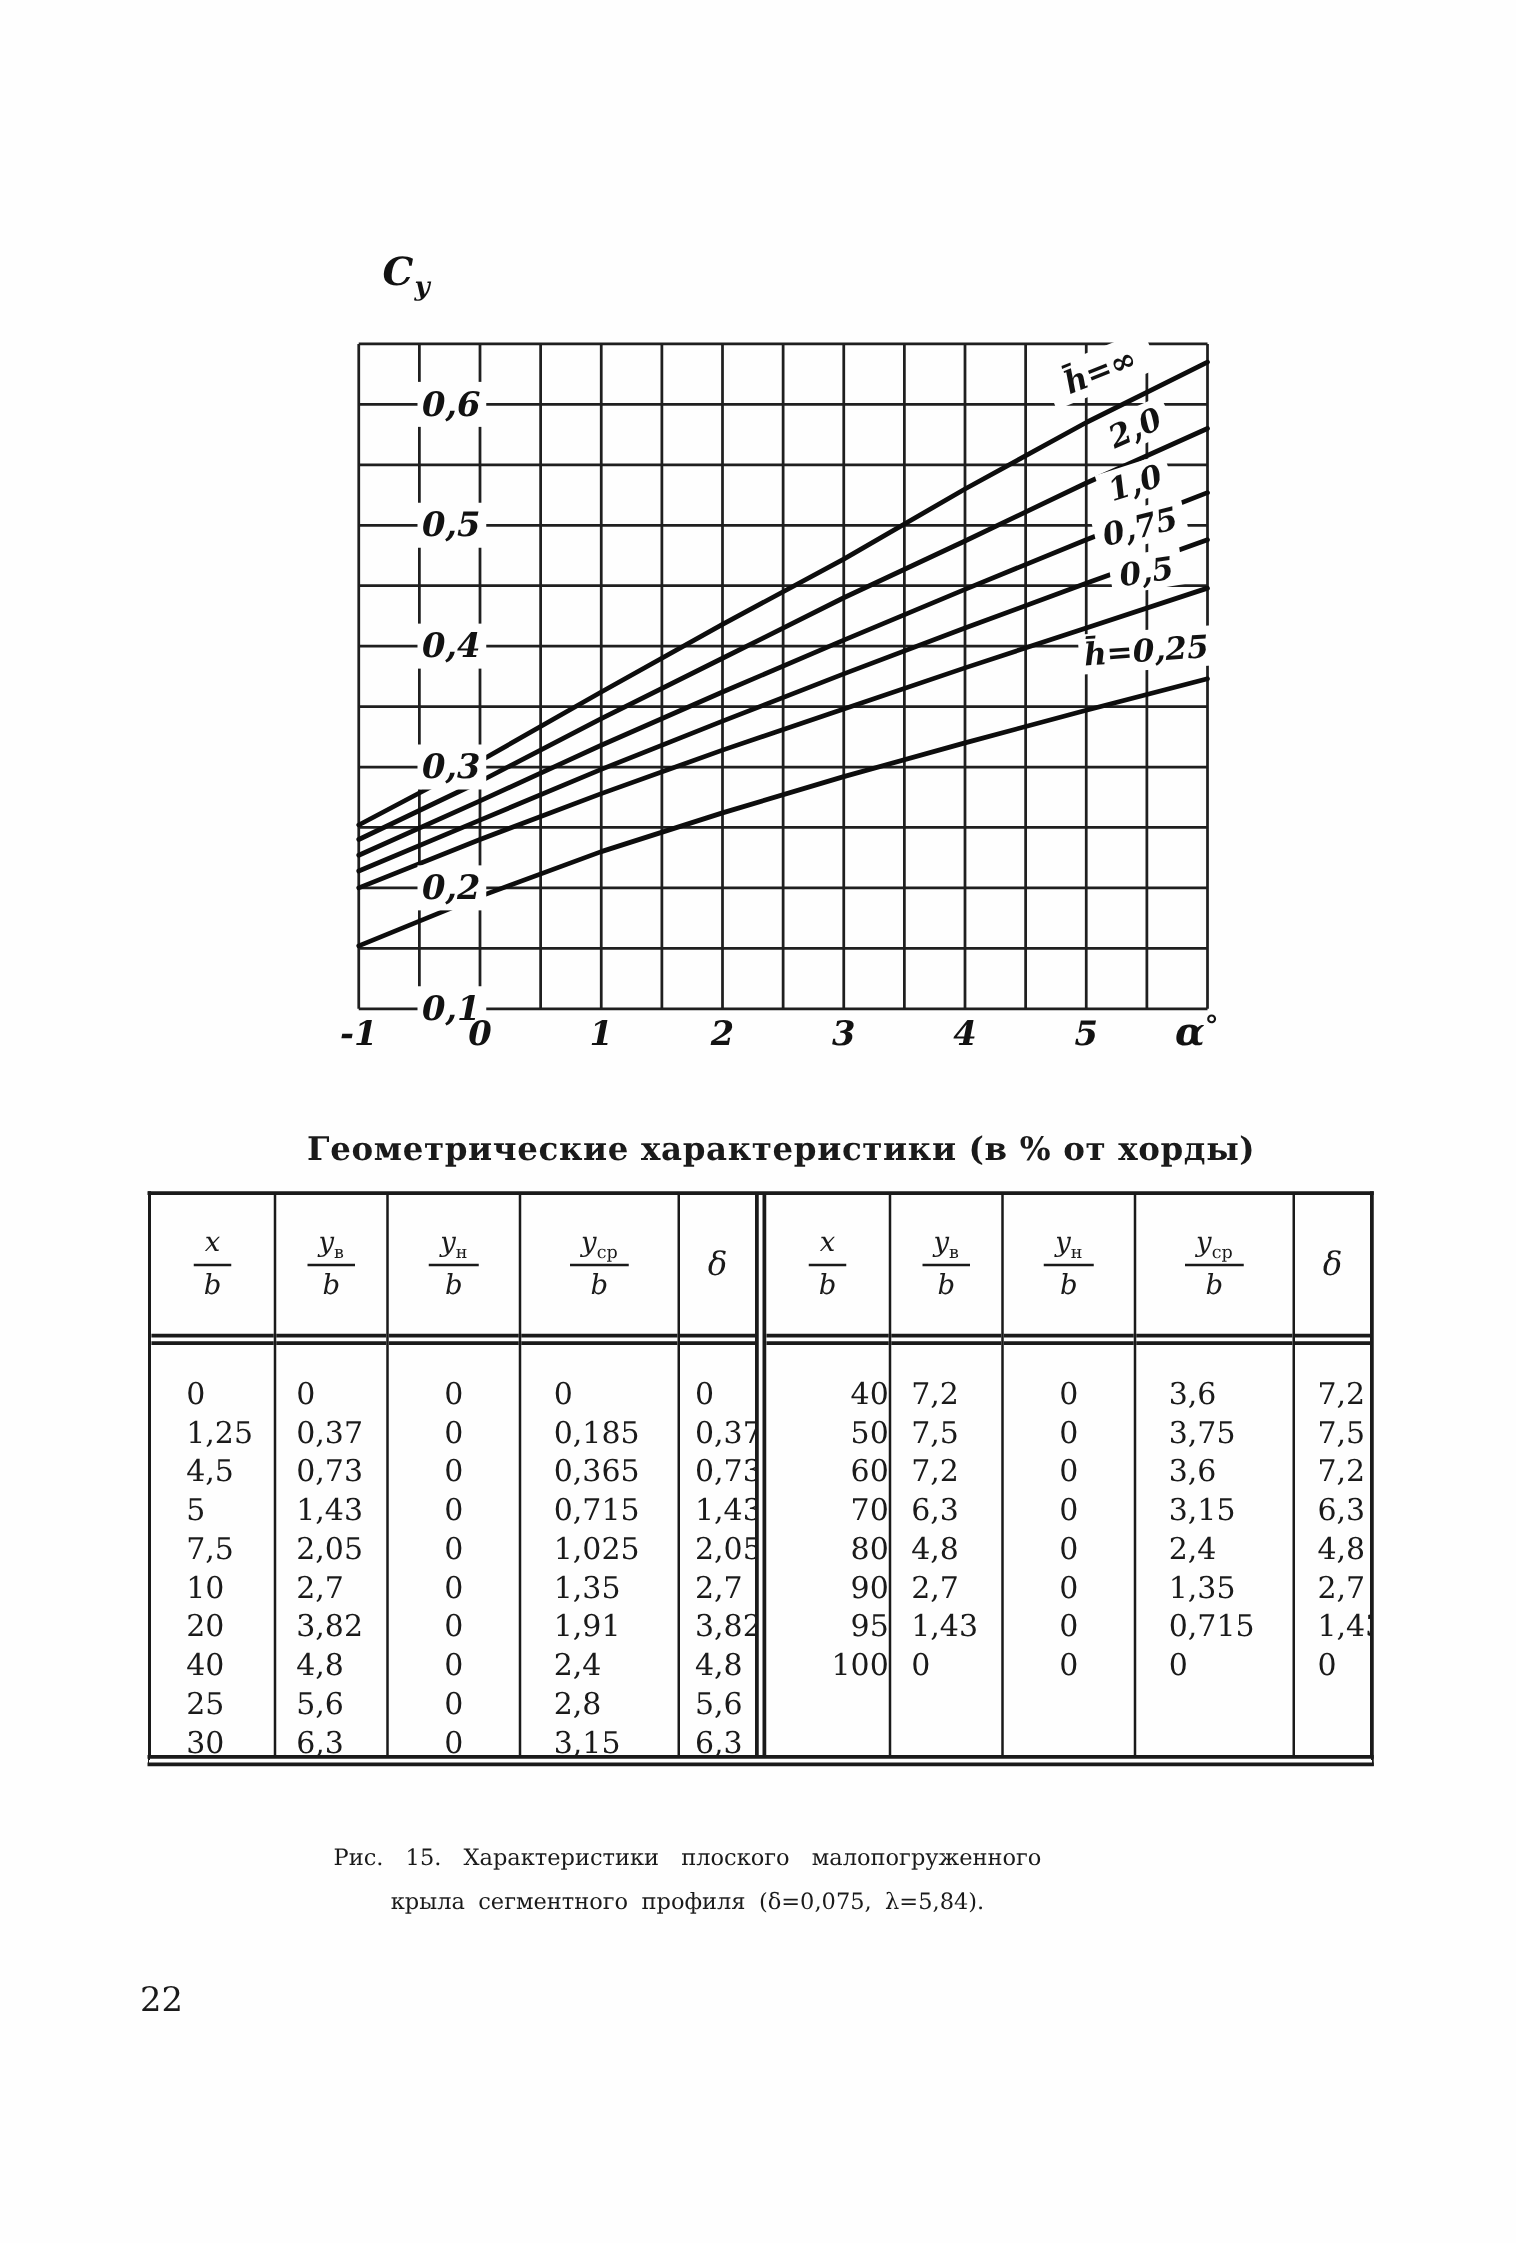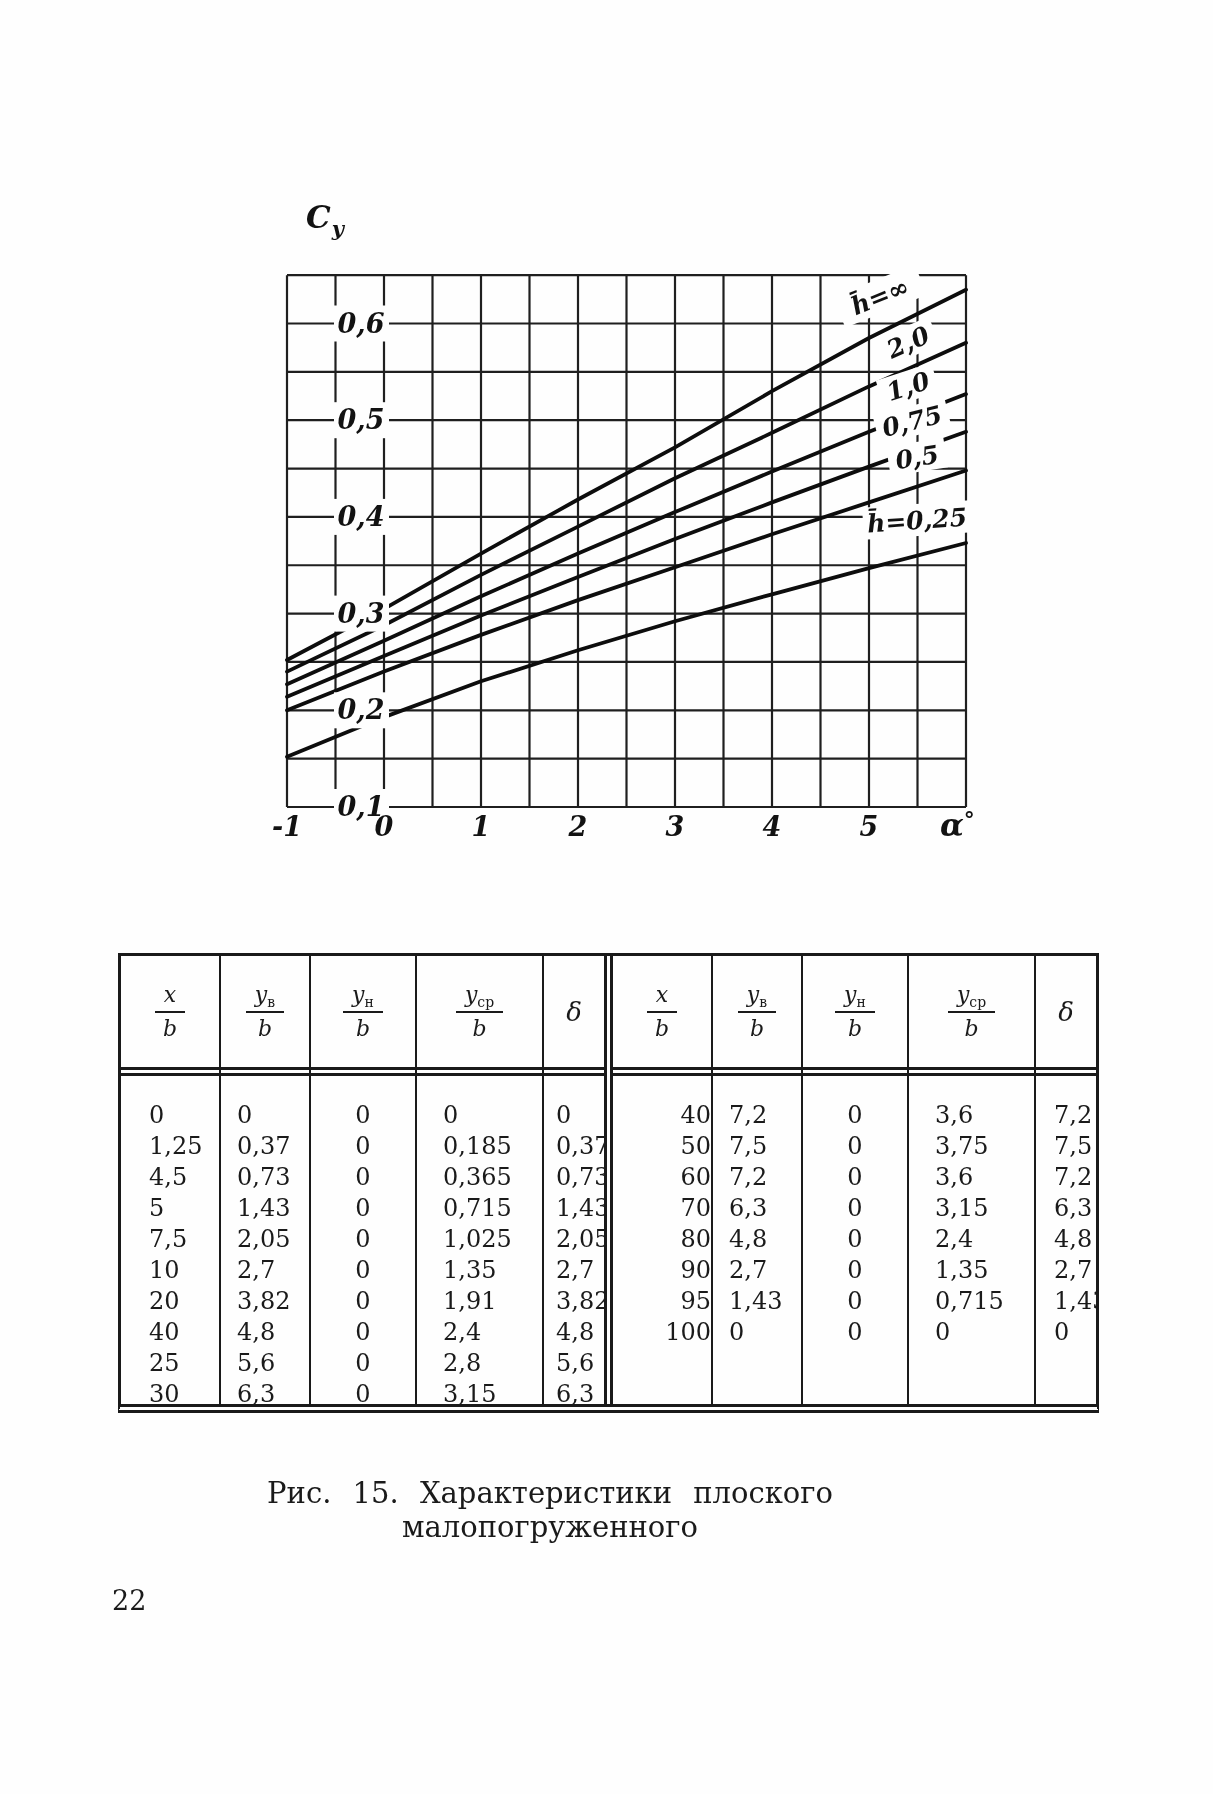--- a/index.html
+++ b/index.html
@@ -24,21 +24,21 @@
   .a0{padding-left:28px;} .a1{padding-left:16px;} .a2{text-align:center;}
   .a3{padding-left:26px;} .a4{padding-left:12px;}
   .second .a0{padding-left:0;text-align:right;}
   .second .a4{padding-left:18px;}
   .frac{display:flex;flex-direction:column;align-items:center;font-style:italic;
         font-size:22px;line-height:1;}
   .fnum{border-bottom:2px solid #1a1a1a;padding:0 9px 5px;}
   .fden{padding-top:5px;}
   .frac sub{font-size:14px;font-style:normal;line-height:0;}
   .dsym{font-style:italic;font-size:26px;}
-  .caption{position:absolute;left:150px;width:800px;text-align:center;font-size:29px;}
+  .caption{position:absolute;left:150px;width:800px;text-align:center;font-size:18px;}
   .cap1{top:1476px;word-spacing:12px;}
   .cap2{top:1511px;word-spacing:5px;}
   .pageno{position:absolute;left:112px;top:1585px;font-size:27px;}
 </style>
 </head>
 <body>
 
 <div class="page">
 
   <svg id="chart" width="850" height="660" viewBox="0 0 850 660">
@@ -117,20 +117,21 @@
       <g transform="translate(737,267) rotate(-9)">
         <rect x="-29" y="-15" width="58" height="30" fill="#fefefe"></rect>
         <text x="0" y="9" text-anchor="middle" class="slabel">0,5</text>
       </g>
       <g transform="translate(737,330) rotate(-4)">
         <rect x="-54" y="-16" width="108" height="32" fill="#fefefe"></rect>
         <text x="0" y="9" text-anchor="middle" class="slabel">h̄=0,25</text>
       </g>
     </svg>
 
+  <div class="table-title">Геометрические характеристики (в % от хорды)</div>
 
   <div class="gtable" id="geo-table">
       <div class="thalf first">
         <div class="tcol">
           <div class="thead">
             <div class="frac">
               <span class="fnum">x</span>
               <span class="fden">b</span>
             </div>
           </div>
@@ -310,15 +311,16 @@
             <div class="tval a4">4,8</div>
             <div class="tval a4">2,7</div>
             <div class="tval a4">1,43</div>
             <div class="tval a4">0</div>
           </div>
         </div>
       </div>
     </div>
 
   <div class="caption cap1">Рис. 15. Характеристики плоского малопогруженного</div>
+  <div class="caption cap2">крыла сегментного профиля (δ=0,075, λ=5,84).</div>
 
   <div class="pageno">22</div>
 </div>
 
 </body></html>

